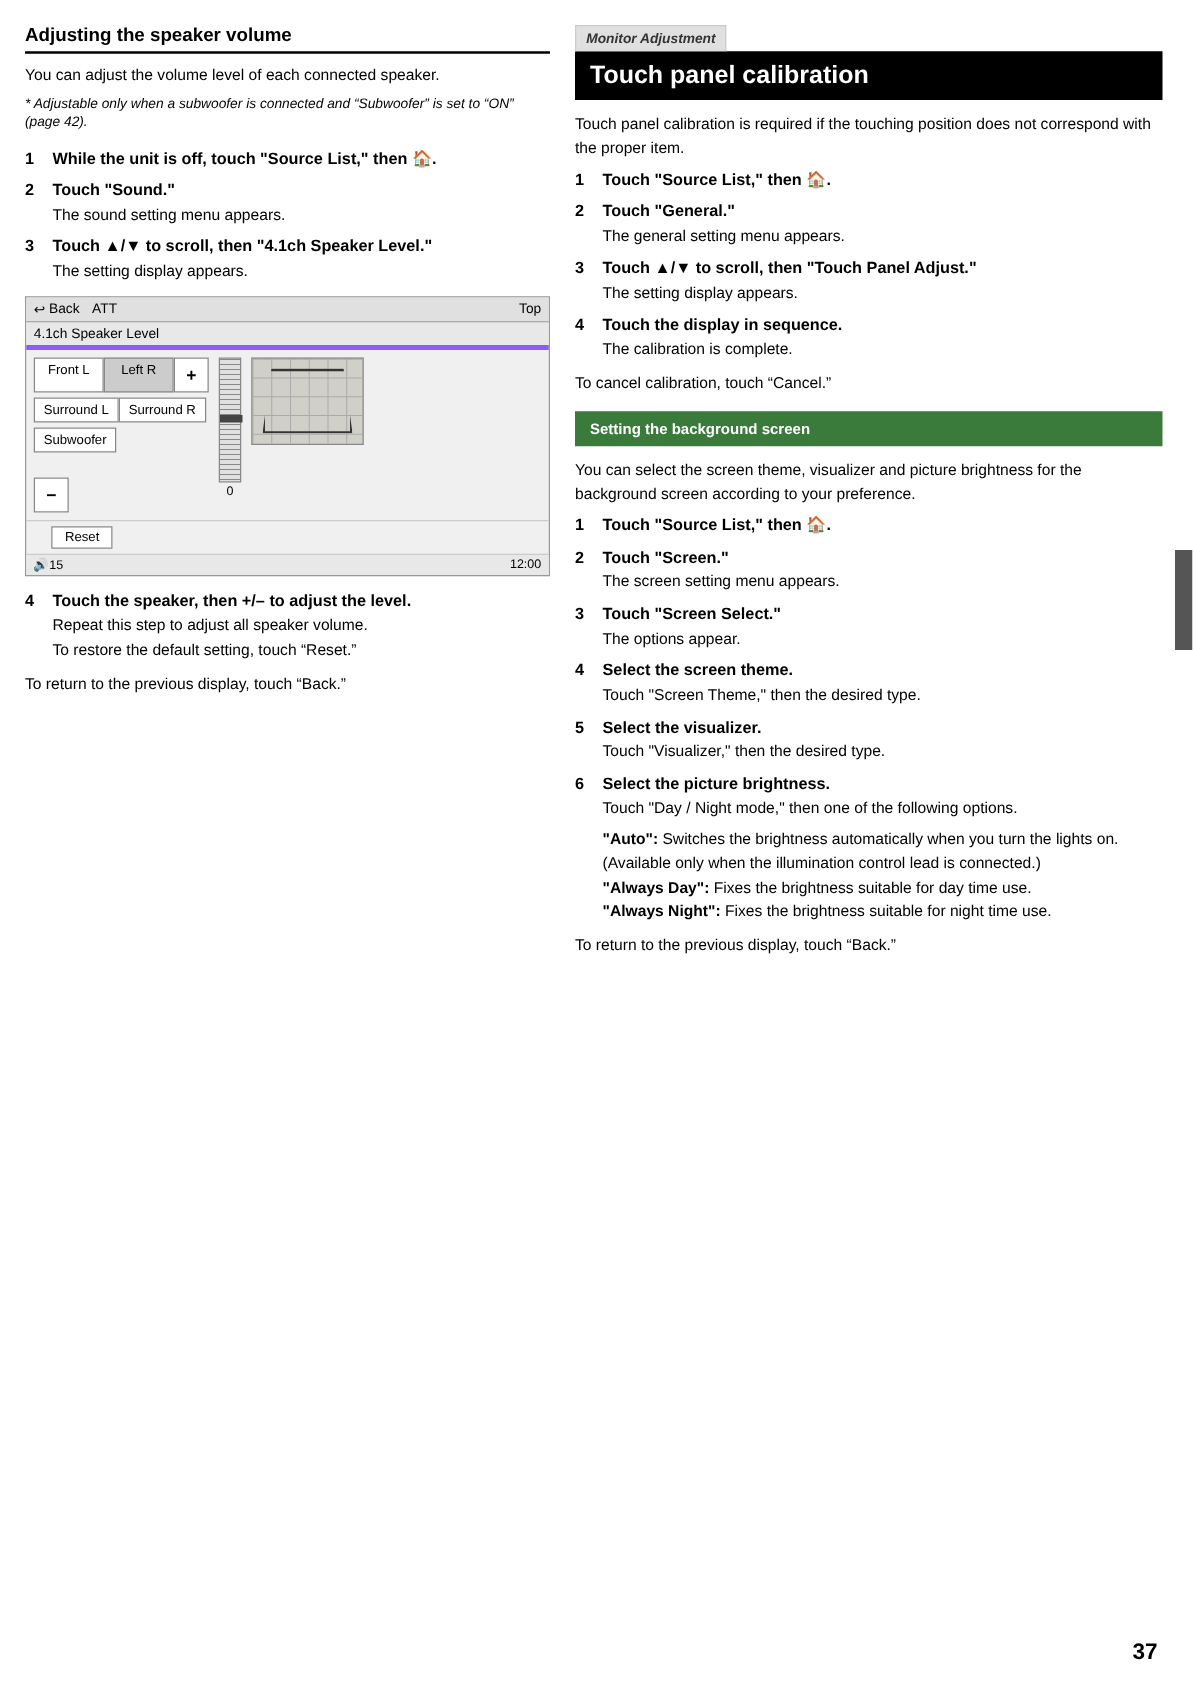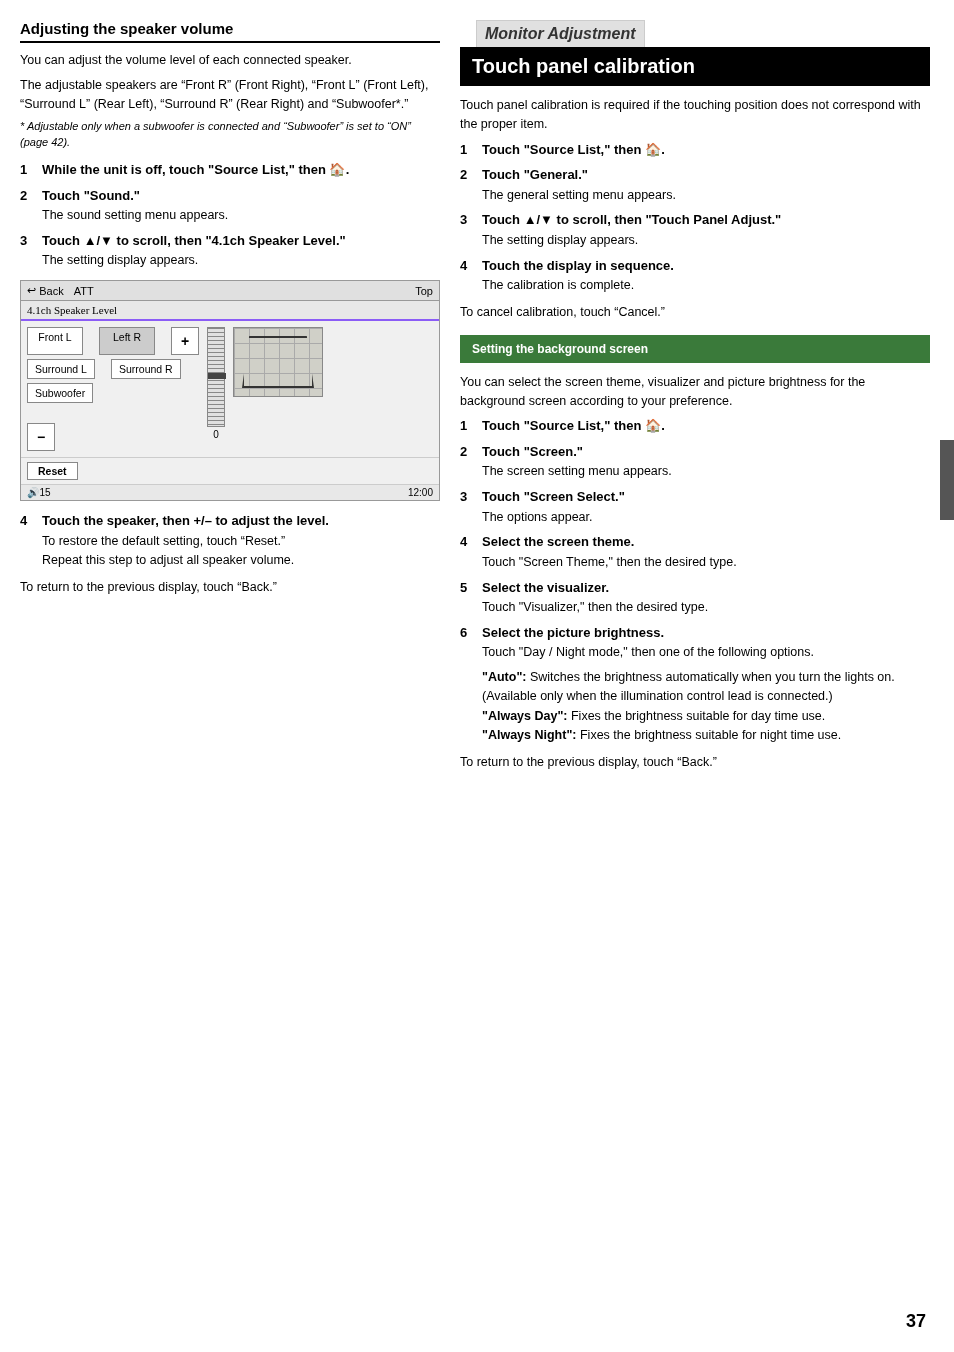--- a/index.html
+++ b/index.html
@@ -102,36 +102,35 @@
       margin-left: 4px;
     }
     .speaker-ui-topbar-top {
       font-size: 11px;
       margin-left: auto;
     }
     .speaker-ui-label {
       padding: 3px 6px;
       font-size: 11px;
       background: #e8e8e8;
-      border-bottom: 2px solid #8b5cf6;
-      font-family: Liberation Serif, serif;
+      border-bottom: 4px solid #8b5cf6;
     }
     .speaker-ui-main {
       display: flex;
       padding: 6px;
       gap: 8px;
     }
     .speaker-buttons {
       display: flex;
       flex-direction: column;
       gap: 4px;
     }
     .speaker-row {
       display: flex;
-      gap: 16px;
+      gap: 0;
     }
     .speaker-btn {
       border: 1px solid #888;
       background: #fff;
       padding: 3px 7px;
       font-size: 10.5px;
       cursor: default;
       min-width: 56px;
       text-align: center;
     }
@@ -196,54 +195,52 @@
       position: absolute;
       top: 8px; left: 8px; right: 8px; bottom: 8px;
       border: 2px solid #333;
       clip-path: polygon(10% 0%, 90% 0%, 100% 100%, 0% 100%);
     }
     .zero-label {
       font-size: 10px;
       text-align: center;
     }
     .speaker-ui-resetbar {
-      padding: 4px 6px;
+      padding: 4px 20px;
       border-top: 1px solid #ccc;
       display: flex;
       align-items: flex-start;
-      font-weight: bold;
     }
     .reset-btn {
       border: 1px solid #888;
       background: #fff;
       padding: 2px 10px;
       font-size: 10.5px;
       cursor: default;
     }
     .speaker-ui-statusbar {
       display: flex;
       justify-content: space-between;
       padding: 2px 6px;
       font-size: 10px;
       border-top: 1px solid #ccc;
       background: #e8e8e8;
     }
     
     .monitor-label {
       font-style: italic;
       font-weight: bold;
-      font-size: 16px;
+      font-size: 11px;
       color: #333;
       background: #e0e0e0;
       padding: 4px 8px;
       display: inline-block;
       margin-bottom: 0;
       border: 1px solid #ccc;
       border-bottom: none;
-      margin-left: 16px;
     }
     .touch-panel-header {
       background: #000000;
       color: #fff;
       font-size: 20px;
       font-weight: bold;
       padding: 8px 12px;
       margin-bottom: 10px;
     }
     .bg-screen-header {
@@ -287,21 +284,20 @@
 </head>
 <body>
 
 <div class="page-container">
   <div class="two-col">
 
     <div class="left-col">
       <div class="section-title">Adjusting the speaker volume</div>
 
       <p class="body-text">You can adjust the volume level of each connected speaker.</p>
-      <p class="body-text">The adjustable speakers are “Front R” (Front Right), “Front L” (Front Left), “Surround L” (Rear Left), “Surround R” (Rear Right) and “Subwoofer*.”</p>
       <p class="footnote">* Adjustable only when a subwoofer is connected and “Subwoofer” is set to “ON” (page 42).</p>
 
       <ol class="step-list">
         <li class="step-item">
           <span class="step-num">1</span>
           <span class="step-content">
             <span class="step-bold">While the unit is off, touch "Source List," then <span>🏠.</span></span>
           </span>
         </li>
         <li class="step-item">
@@ -364,22 +360,22 @@
         <div class="speaker-ui-statusbar">
           <span>🔊15</span>
           <span>12:00</span>
         </div>
       </div>
 
       <div class="step-item" style="margin-bottom:8px;">
         <span class="step-num">4</span>
         <span class="step-content">
           <span class="step-bold">Touch the speaker, then +/– to adjust the level.</span>
+          <span class="step-sub">Repeat this step to adjust all speaker volume.</span>
           <span class="step-sub">To restore the default setting, touch “Reset.”</span>
-          <span class="step-sub">Repeat this step to adjust all speaker volume.</span>
         </span>
       </div>
 
       <p class="body-text">To return to the previous display, touch “Back.”</p>
     </div>
 
     <div class="right-col">
 
       <div class="right-top-section">
         <div class="monitor-label">Monitor Adjustment</div>

